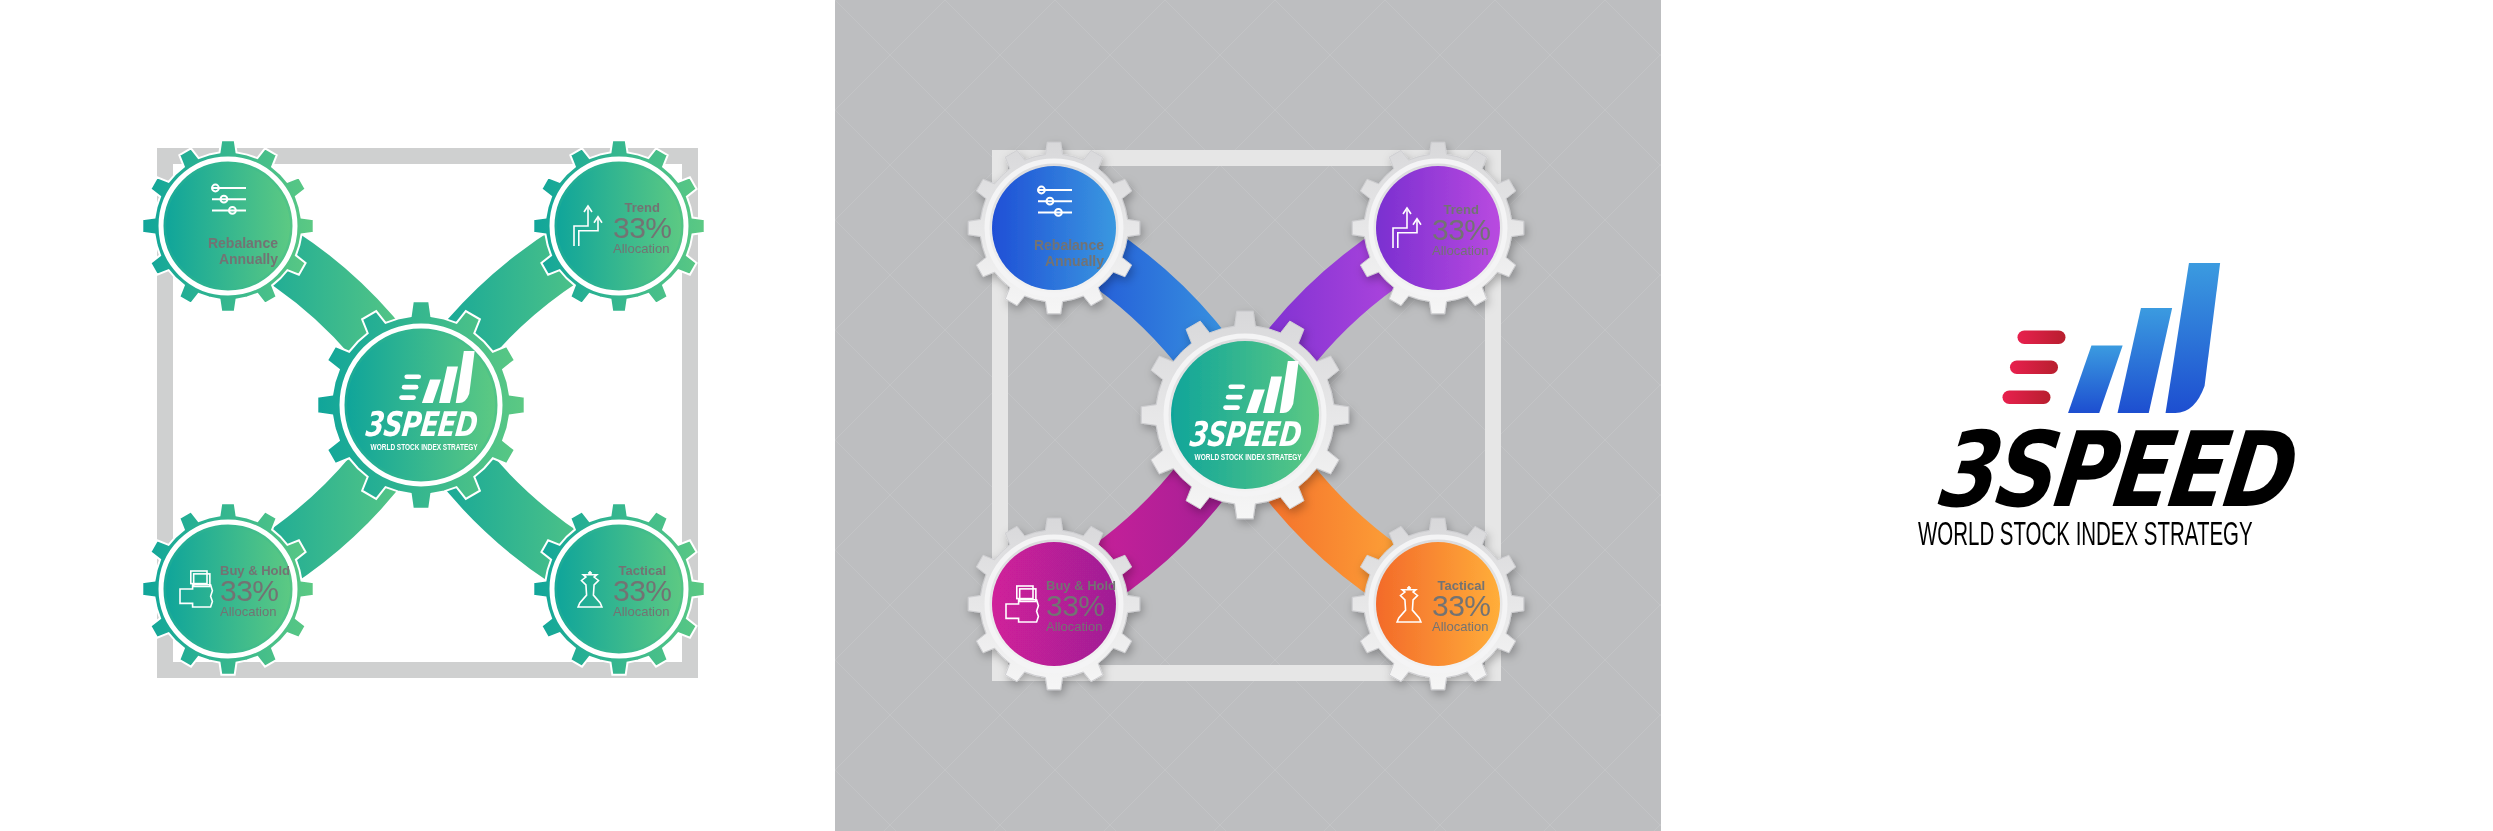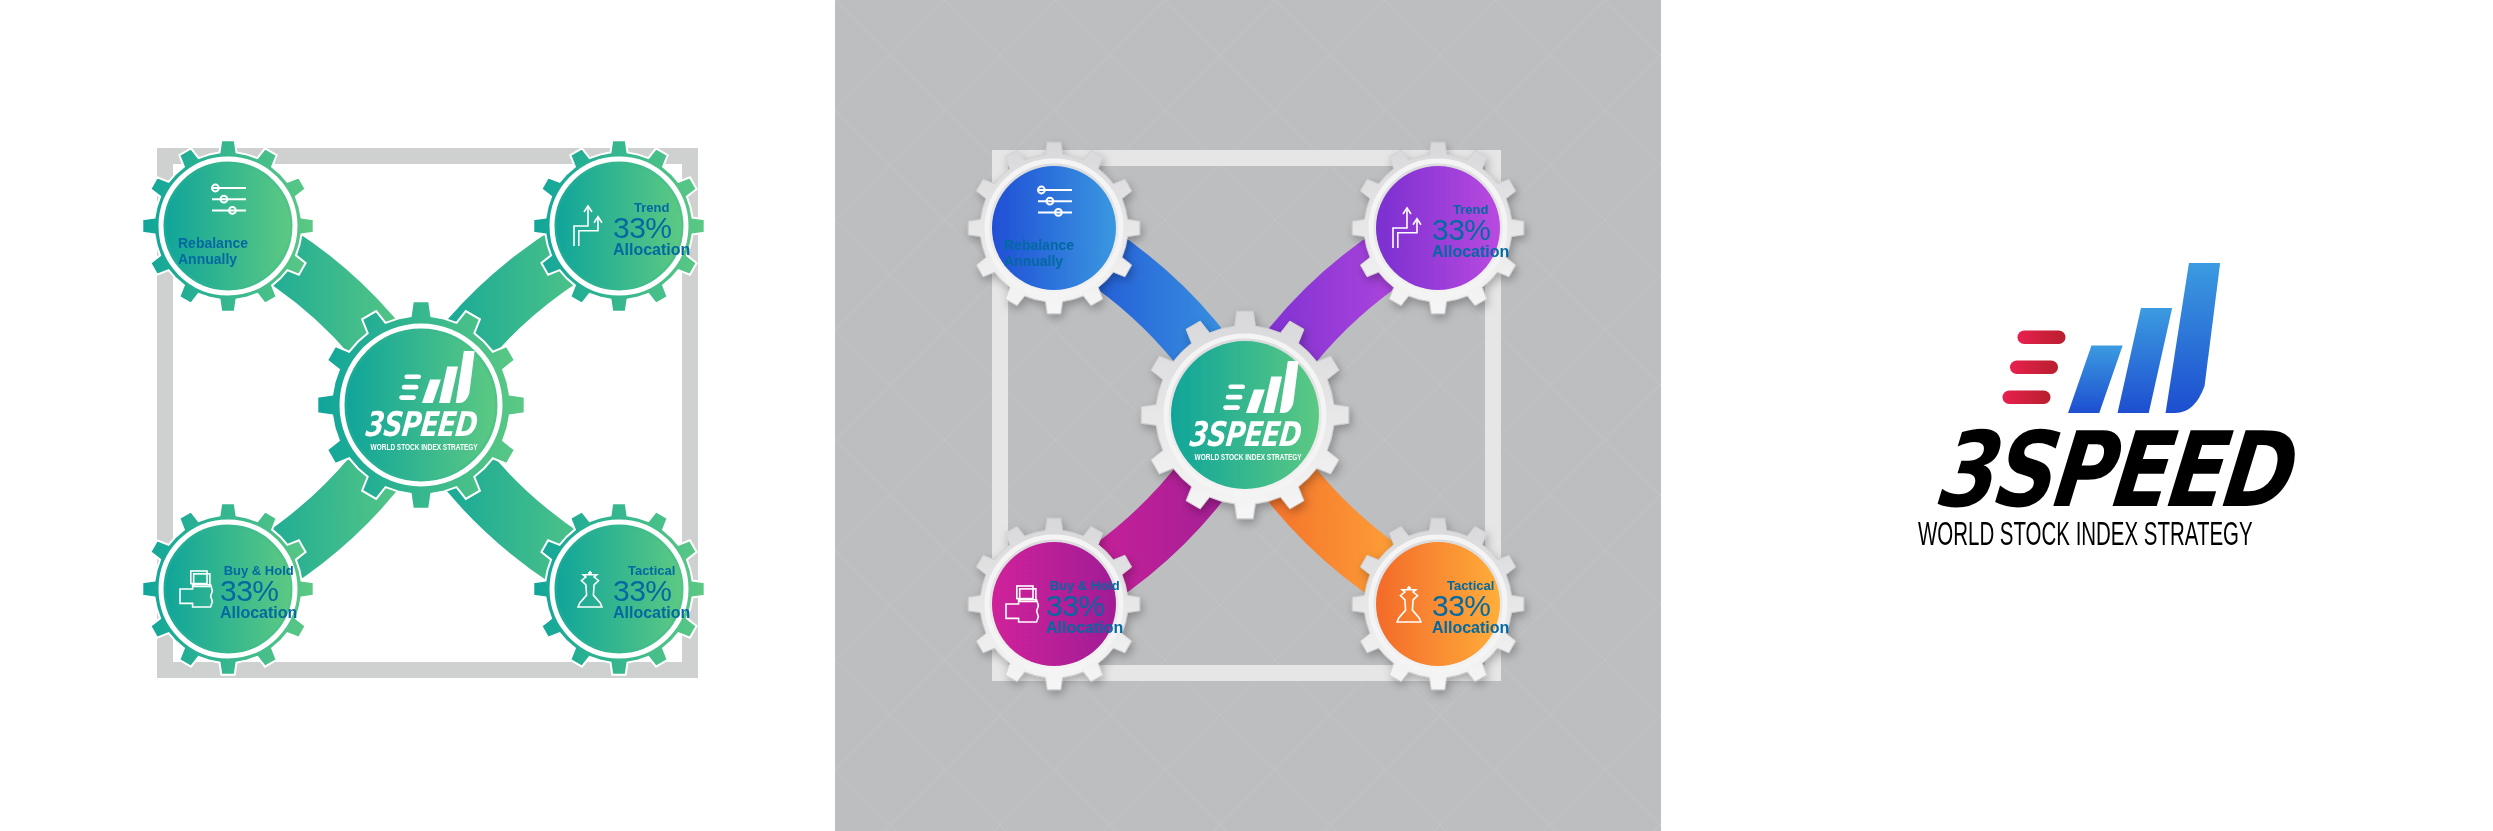--- a/index.html
+++ b/index.html
@@ -2,25 +2,25 @@
 <html><head>
 <meta charset="utf-8">
 <style>
   html,body{margin:0;padding:0;}
   body{width:2493px;height:831px;position:relative;overflow:hidden;background:#ffffff;font-family:"Liberation Sans","DejaVu Sans",sans-serif;}
   .panel{position:absolute;top:0;height:831px;}
   #panel-left{left:0;width:835px;background:#ffffff;}
   #panel-mid{left:835px;width:826px;background:#bdbec0;}
   #panel-right{left:1661px;width:832px;background:#ffffff;}
   svg.stage{position:absolute;left:0;top:0;}
-  .gear-label{position:absolute;color:#0369a1;text-align:left;line-height:1;pointer-events:none;}
+  .gear-label{position:absolute;color:#737373;text-align:left;line-height:1;pointer-events:none;}
   .lbl-top{font-weight:700;font-size:13px;display:block;}
   .lbl-pct{font-weight:400;font-size:30px;display:block;letter-spacing:-0.5px;margin-top:-1px;}
-  .lbl-bottom{font-weight:700;font-size:16px;display:block;margin-top:-1px;text-align:center;}
-  .lbl-center{font-weight:700;font-size:14px;text-align:left;display:block;}
+  .lbl-bottom{font-weight:400;font-size:13px;display:block;margin-top:-1px;}
+  .lbl-center{font-weight:700;font-size:14px;text-align:right;display:block;}
   .center-logo{position:absolute;color:#fff;text-align:center;}
   .brand-word{font-family:"DejaVu Sans","Liberation Sans",sans-serif;font-weight:700;font-style:italic;letter-spacing:-1px;transform:scaleX(0.78) skewX(-8deg);display:block;}
   .brand-tag{font-family:"Liberation Sans",sans-serif;font-weight:700;display:block;transform:scaleX(0.72);white-space:nowrap;}
   #big-word{position:absolute;left:1950px;top:418px;font-size:104px;color:#000;line-height:1;}
   #big-tag{position:absolute;left:1918px;top:515px;font-size:33px;color:#000;font-weight:400;letter-spacing:0px;transform:scaleX(0.62);transform-origin:left top;}
 </style>
 </head>
 <body>
 
 <div class="panel" id="panel-left"></div>

